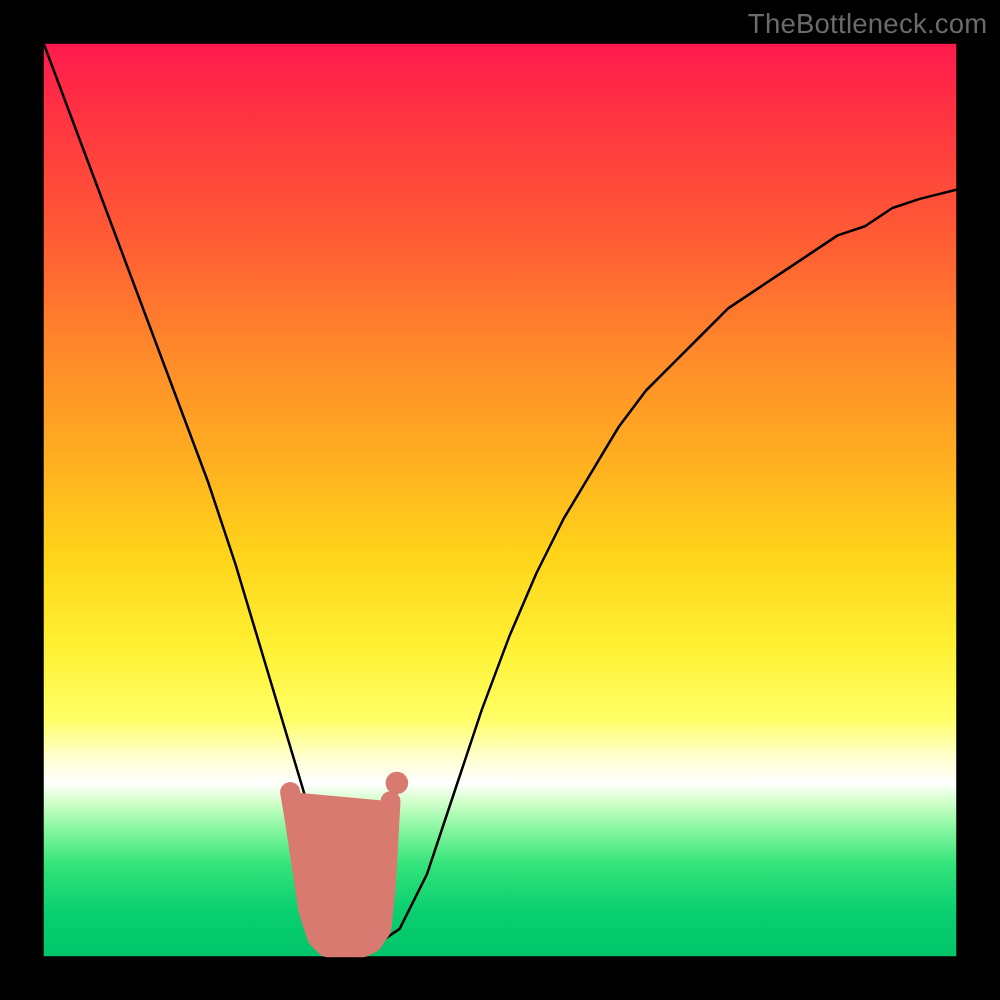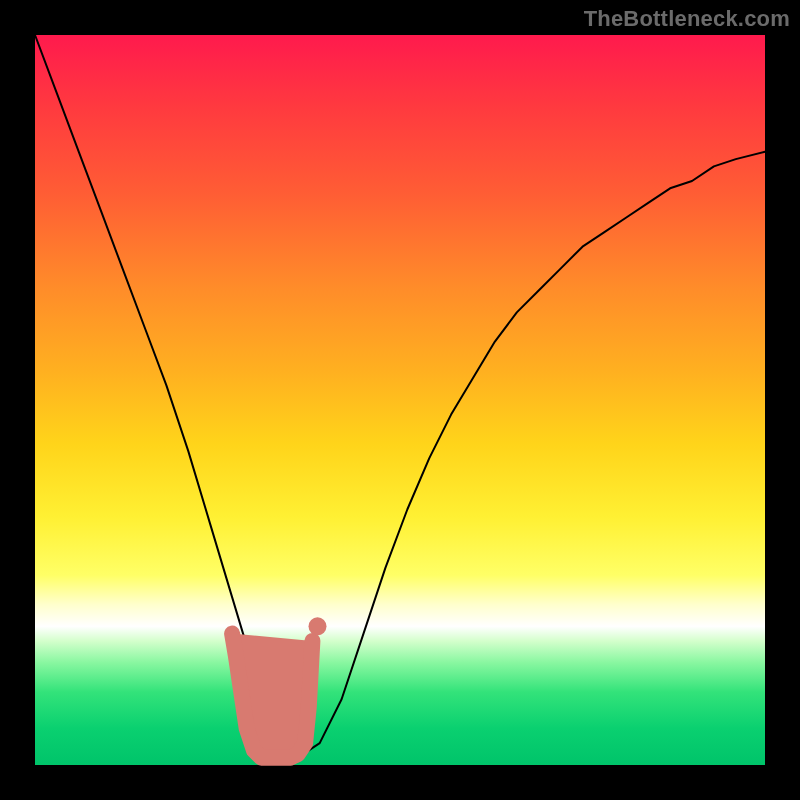--- a/index.html
+++ b/index.html
@@ -43,21 +43,21 @@
       #0ad070 95%,
       #00c46a 100%
     );
   }
   .watermark {
     position: absolute;
     top: 6px;
     right: 10px;
     color: #6b6b6b;
     font-size: 22px;
-    font-weight: 700;
+    font-weight: 400;
     letter-spacing: 0.2px;
     pointer-events: none;
   }
   svg.curve {
     position: absolute;
     top: 0;
     left: 0;
     width: 730px;
     height: 730px;
     overflow: visible;

